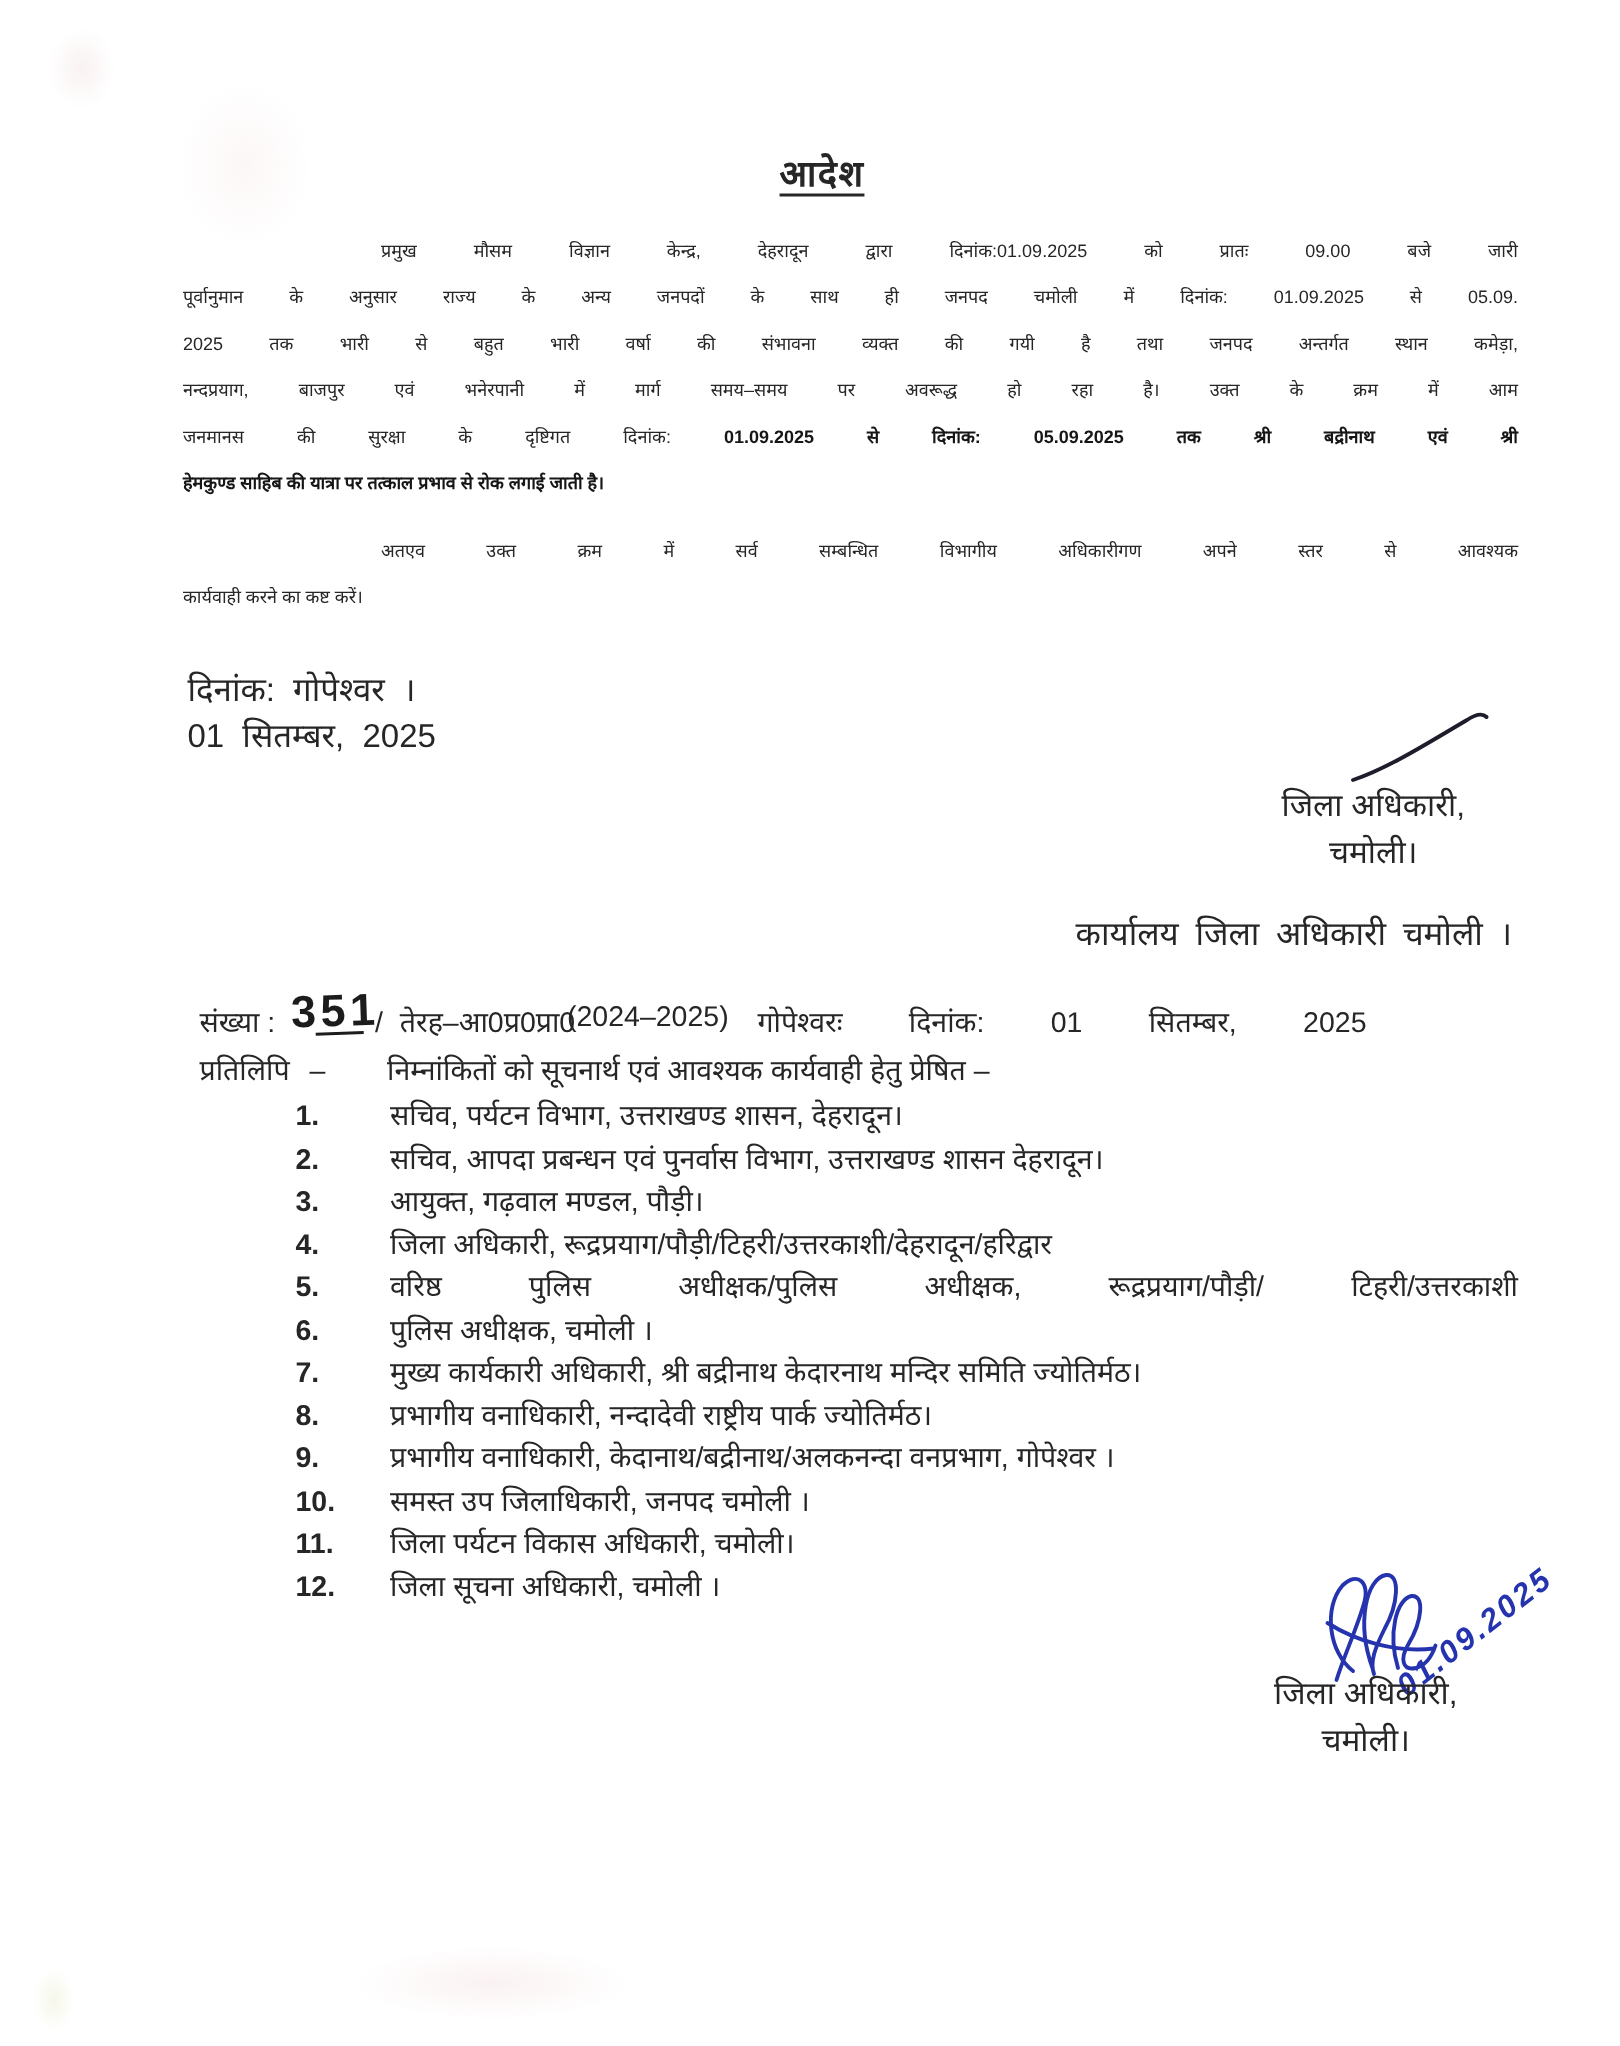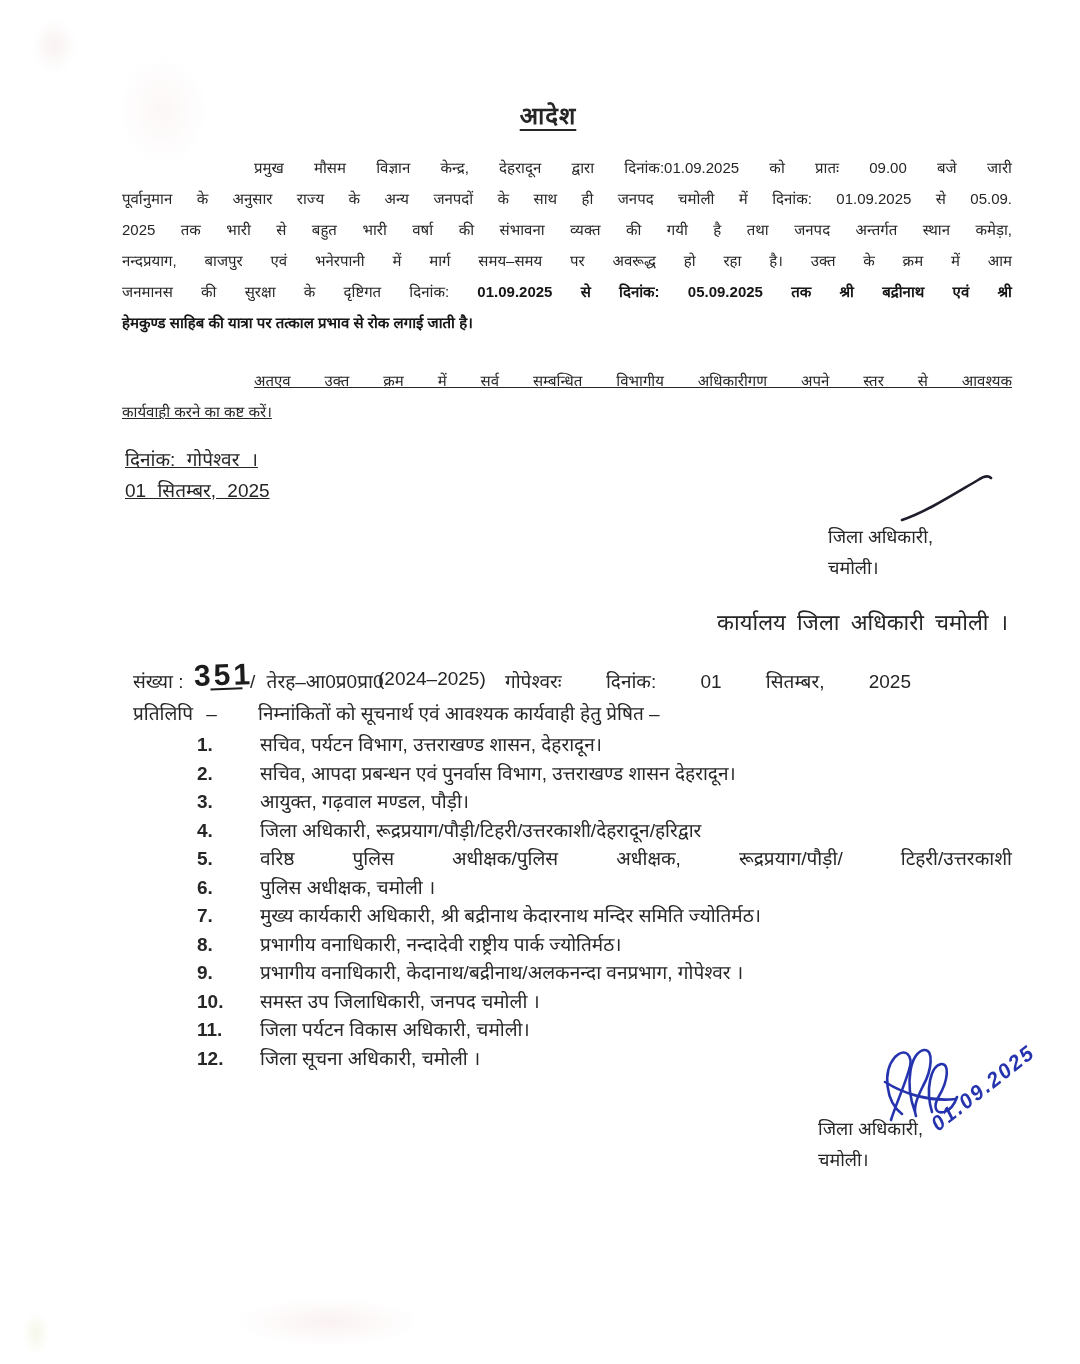--- a/index.html
+++ b/index.html
@@ -19,32 +19,32 @@
   .sm2{left:118px;top:55px;width:90px;height:110px;background:radial-gradient(ellipse at center,rgba(225,175,170,.10),rgba(225,175,170,0) 70%);}
   .sm3{left:238px;top:1298px;width:180px;height:48px;background:radial-gradient(ellipse at center,rgba(220,150,150,.12),rgba(220,150,150,0) 72%);}
   .sm4{left:22px;top:1312px;width:28px;height:42px;background:radial-gradient(ellipse at center,rgba(200,205,120,.16),rgba(200,205,120,0) 70%);}
 
   .heading{
     position:absolute;left:0;top:98px;width:100%;
     text-align:center;font-size:24px;font-weight:700;
     text-decoration:underline;text-underline-offset:5px;text-decoration-thickness:2px;
     letter-spacing:1px;
   }
-  .para{position:absolute;left:122px;width:890px;font-size:15px;}
+  .para{position:absolute;left:122px;width:890px;font-size:12px;}
   .p1{top:152px;}
-  .p2{top:365px;text-decoration:underline;}
+  .p2{top:352px;}
   .pline{height:31px;line-height:31px;text-align:justify;}
   .pline.just{text-align-last:justify;}
   .pline.indent{padding-left:132px;}
   .pline .b{font-weight:700;color:#161616;}
 
-  .dateline{position:absolute;left:125px;top:444px;font-size:19px;line-height:31px;word-spacing:6px;text-decoration:underline;}
+  .dateline{position:absolute;left:125px;top:444px;font-size:22px;line-height:31px;word-spacing:6px;}
 
   .sig1-stroke{position:absolute;left:898px;top:468px;width:100px;height:58px;}
-  .sigblock{position:absolute;font-size:18px;line-height:31px;}
+  .sigblock{position:absolute;text-align:center;font-size:21px;line-height:31px;}
   .sig1-names{left:828px;top:522px;width:175px;}
   .sig2-names{left:818px;top:1114px;width:185px;}
 
   .officeline{position:absolute;left:0;top:606px;width:1080px;text-align:right;font-size:22px;word-spacing:5px;}
   .officeline .inner{display:inline-block;transform:translateX(-72px);}
 
   .refline{position:absolute;left:0;top:660px;width:1080px;height:46px;font-size:19px;}
   .refline .lab{position:absolute;left:133px;top:8px;}
   .hand-number{
     position:absolute;left:194px;top:-2px;

